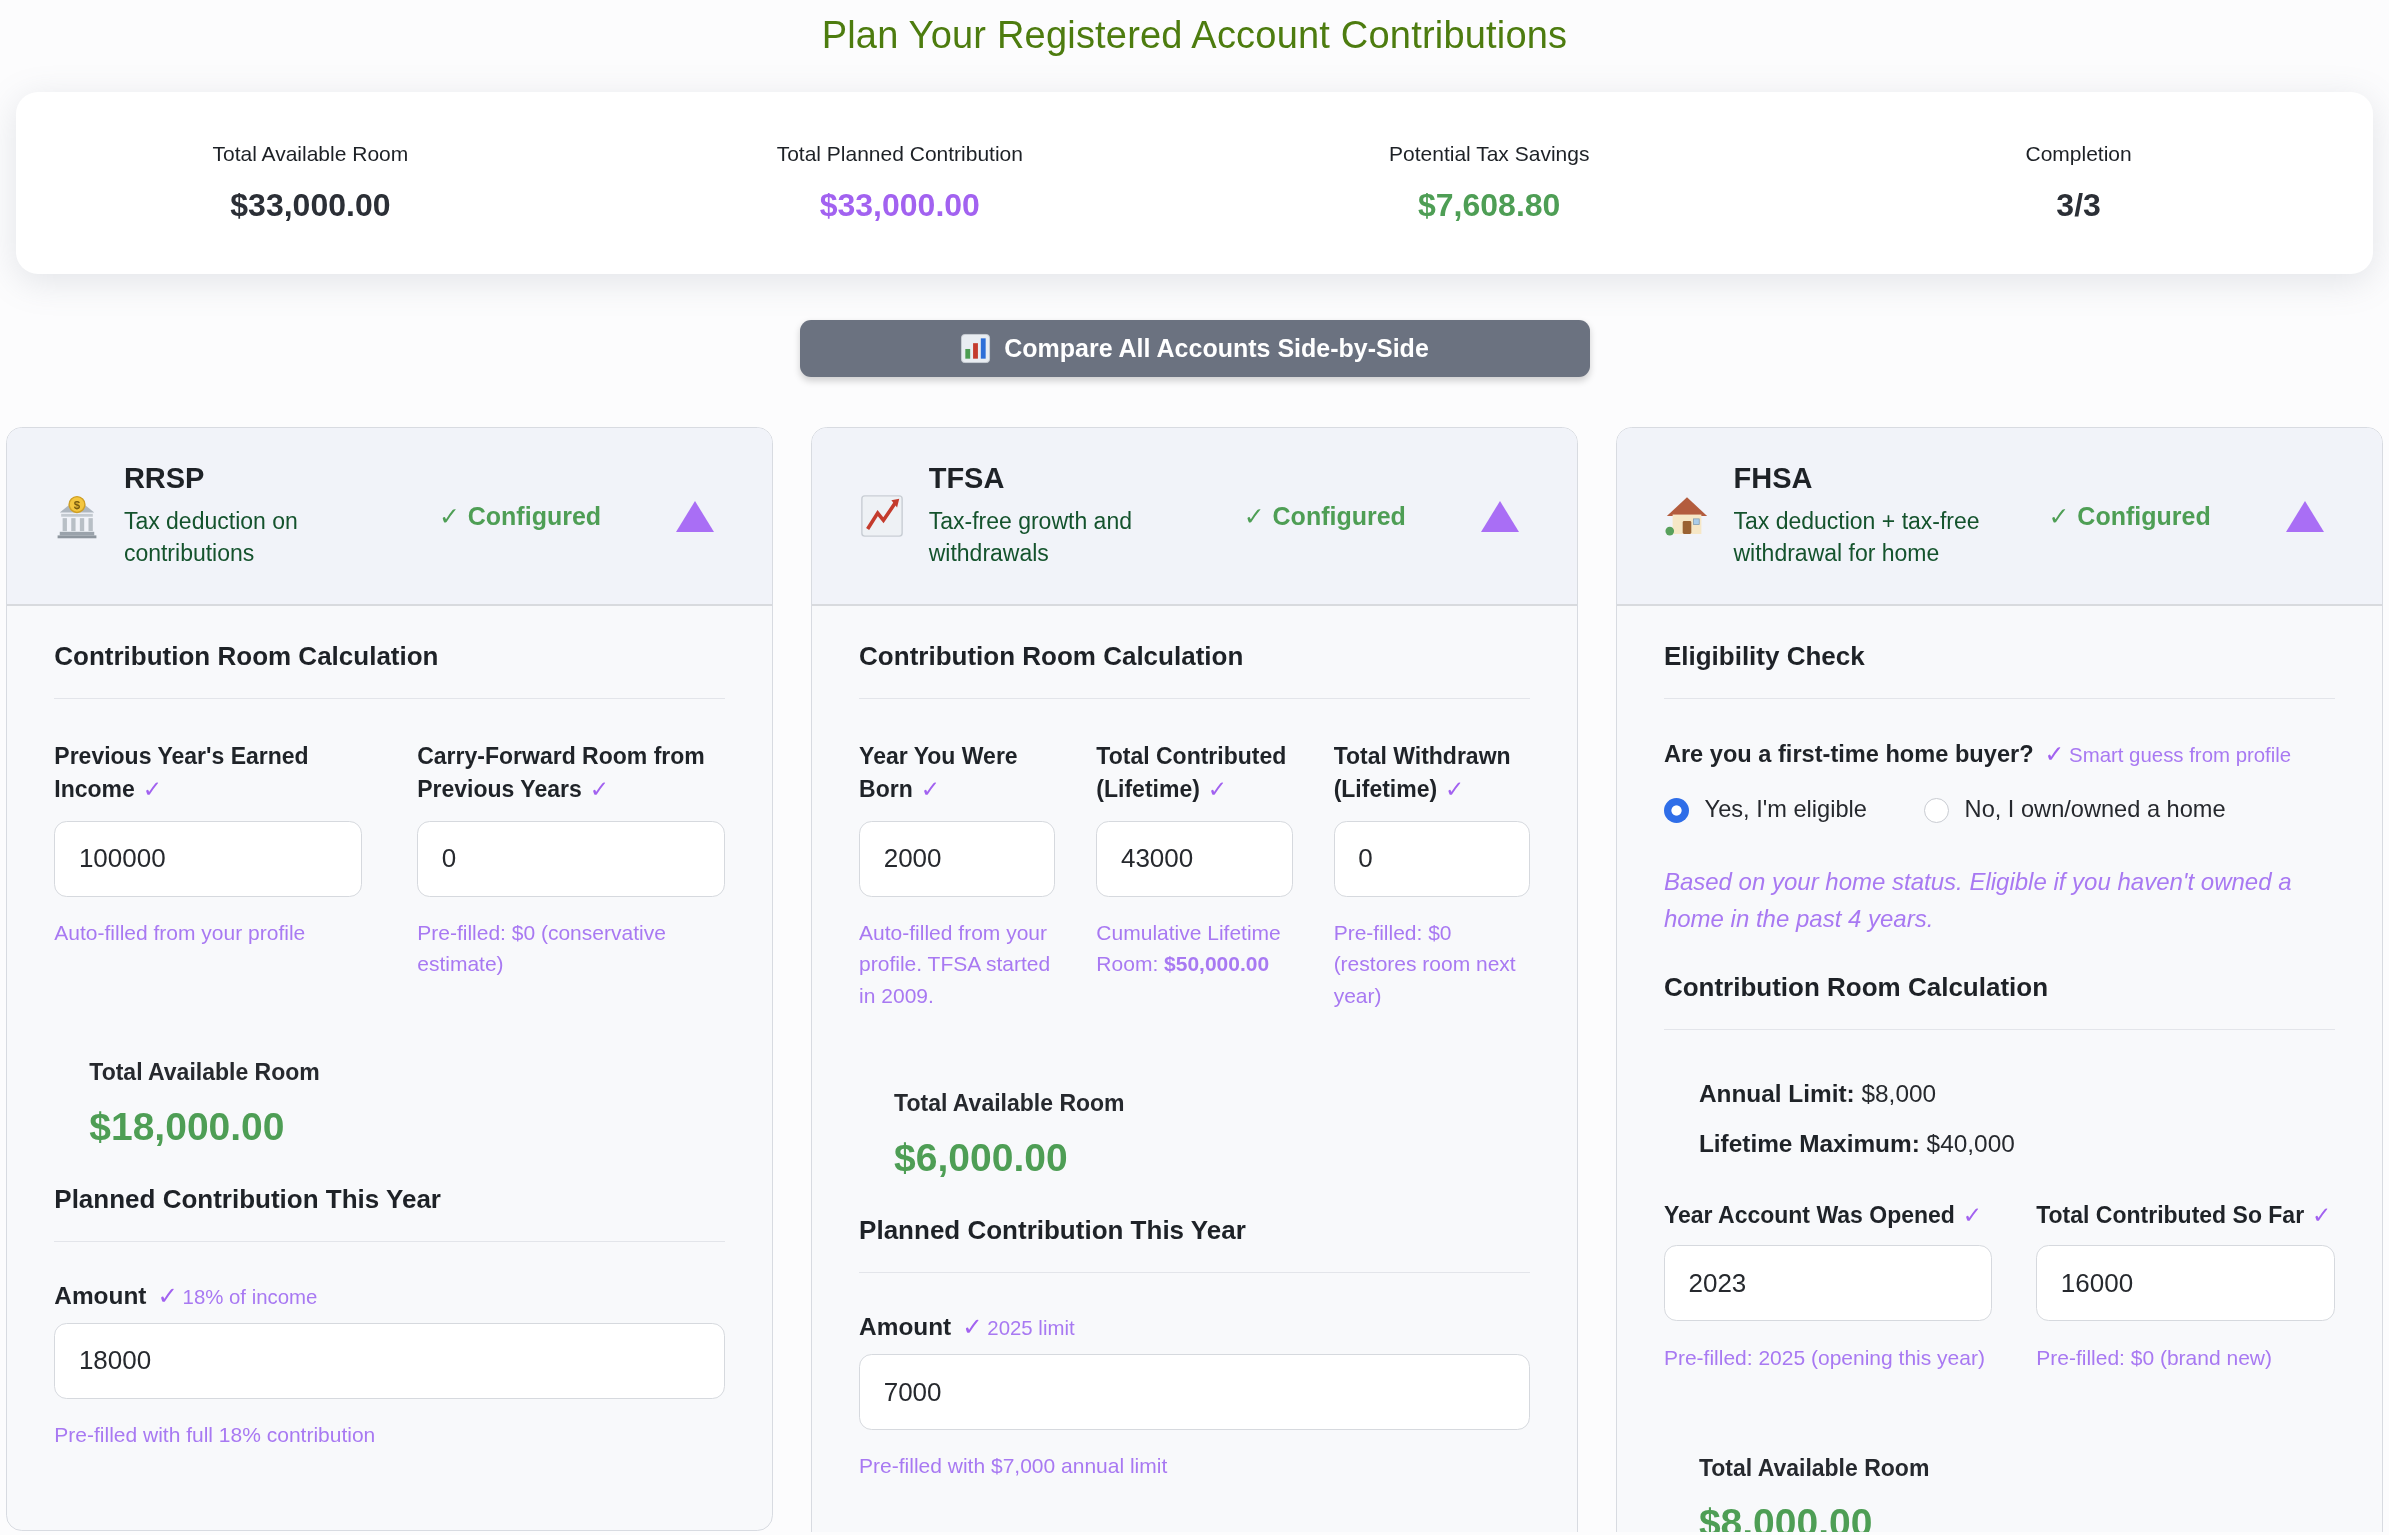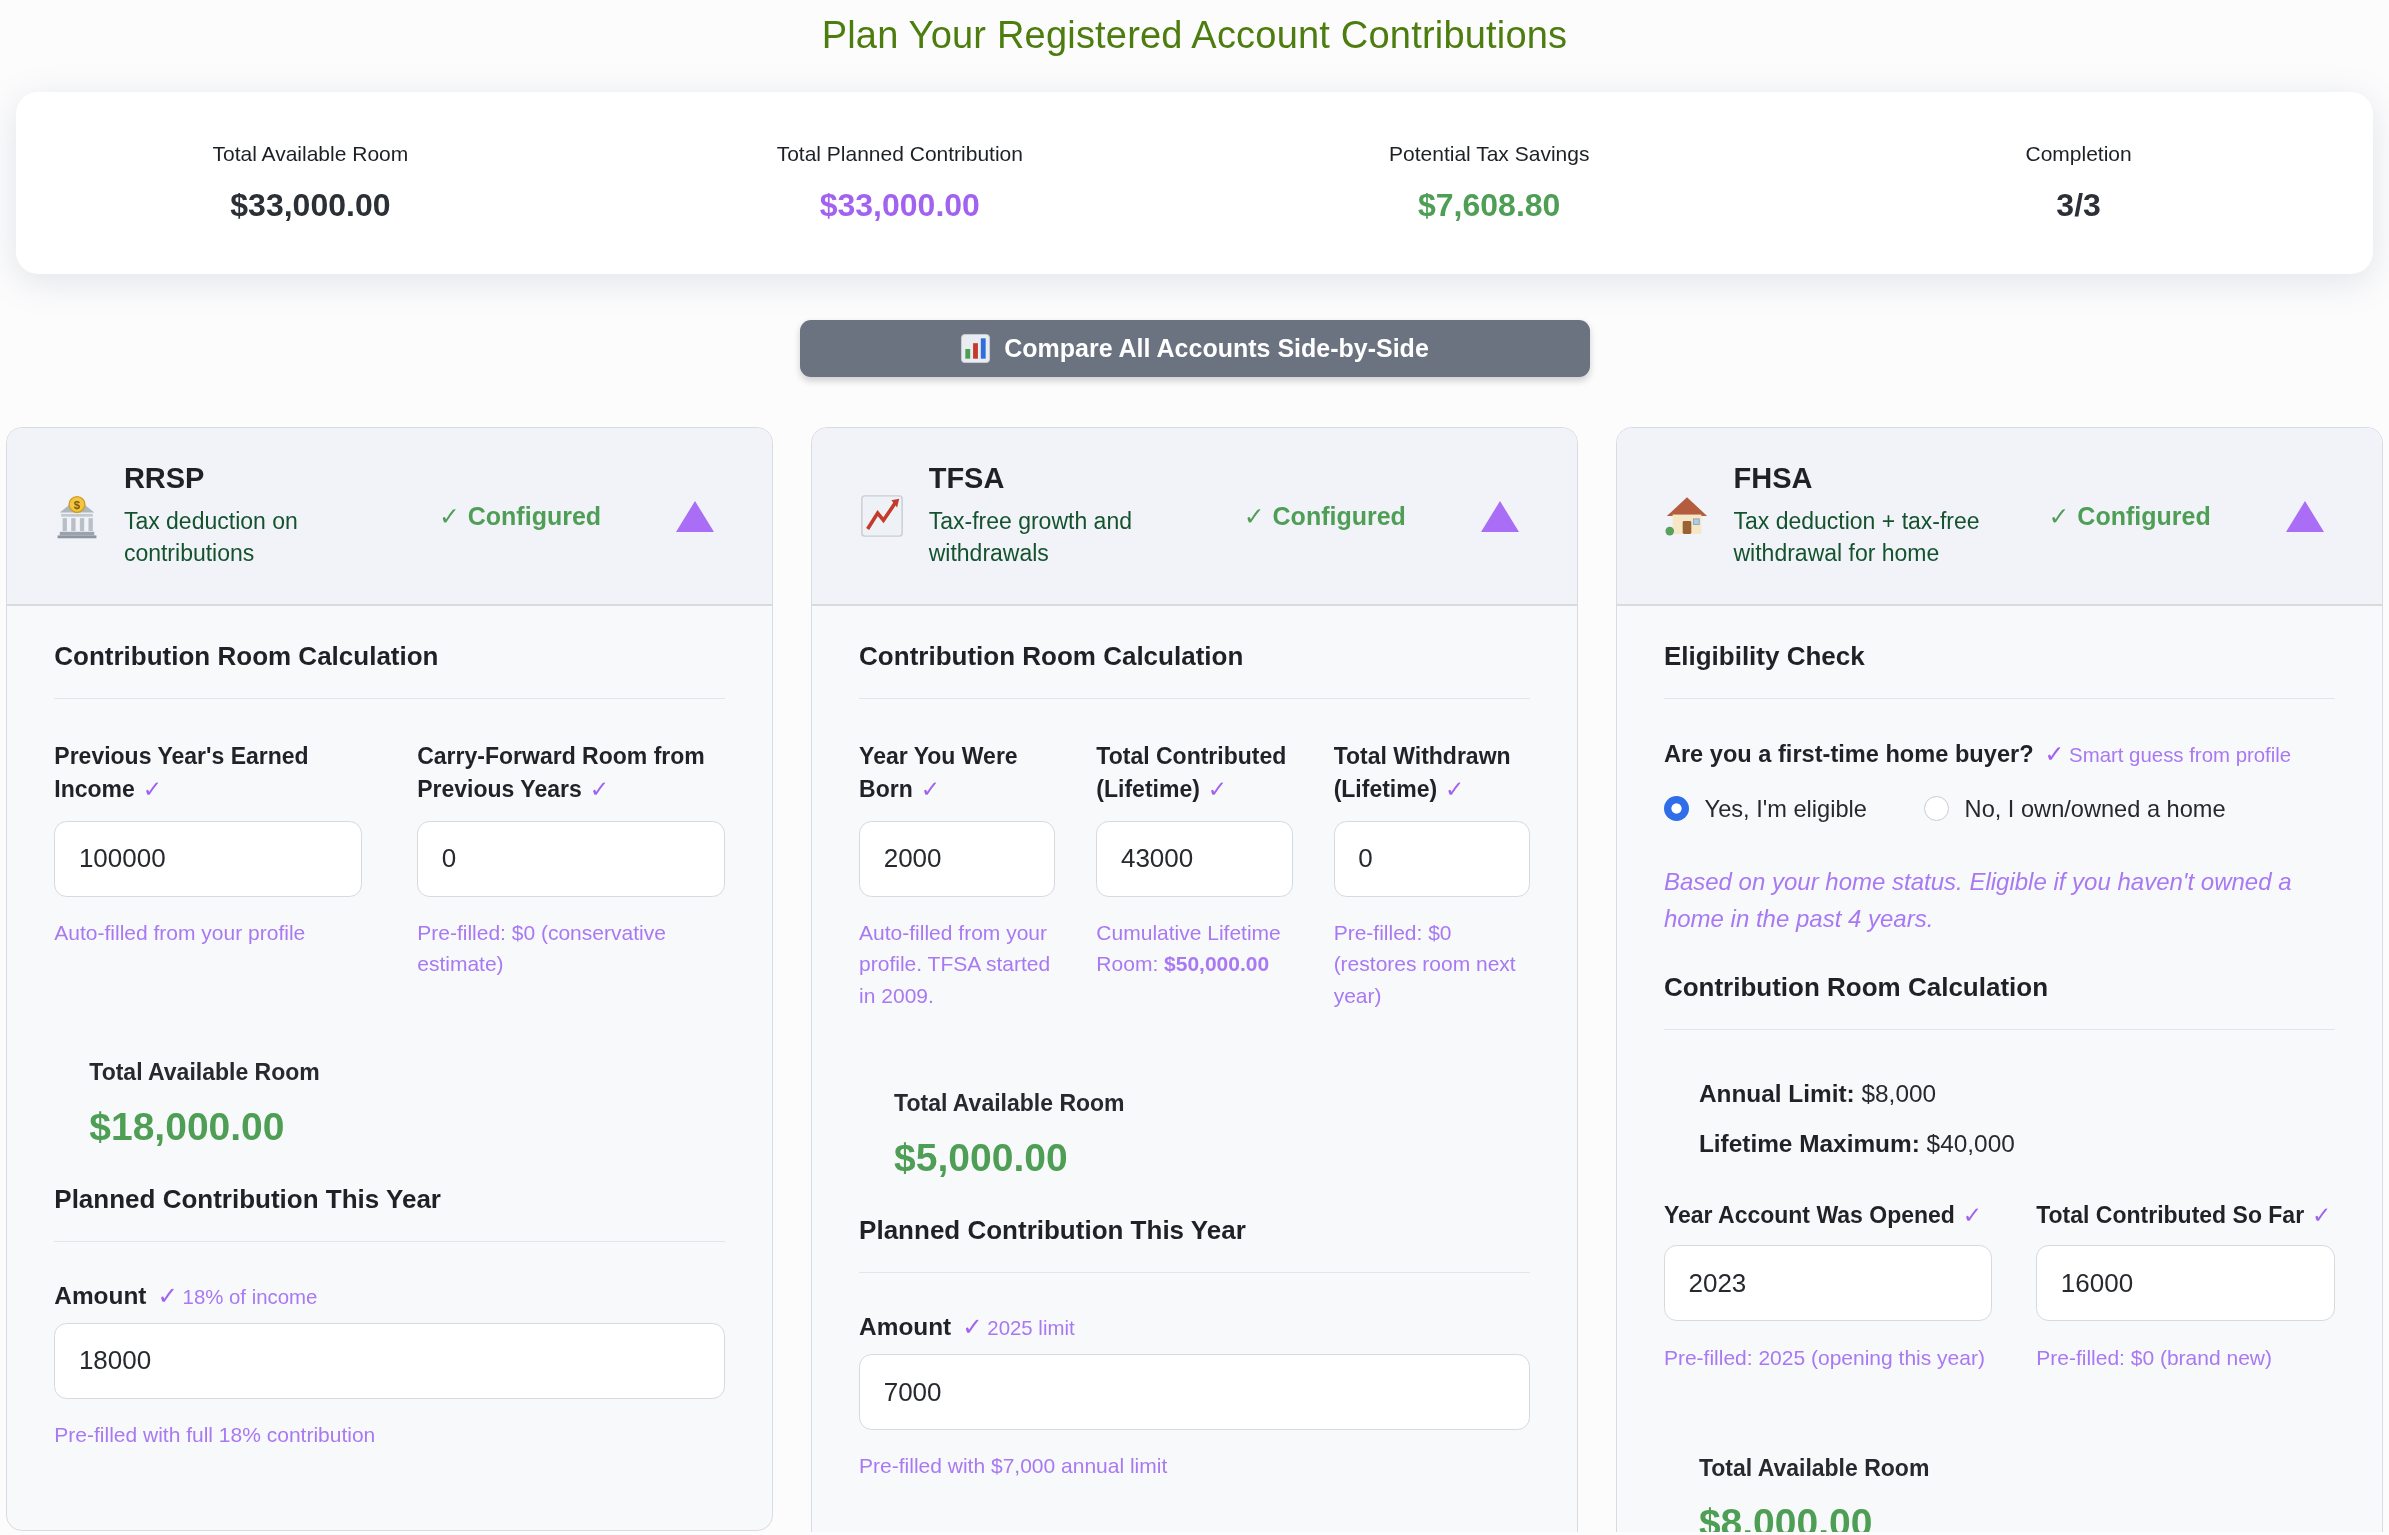--- a/index.html
+++ b/index.html
@@ -92,21 +92,21 @@
   .result-label{font-size:23px;font-weight:600;color:#26292e;}
   .result-value{font-size:39px;font-weight:bold;color:var(--green);margin-top:19px;}
   .amount-row{margin-top:39px;font-size:24.4px;font-weight:bold;color:#1f2328;}
   .amount-note{font-size:20.4px;font-weight:normal;color:var(--helper-purple);margin-left:4.7px;}
   .amount-row .chk{margin-left:11px;}
   
   .question{margin-top:41px;font-size:23.6px;font-weight:bold;color:#1f2328;}
   .q-note{font-size:20.4px;font-weight:normal;color:var(--helper-purple);margin-left:4.7px;}
   .question .chk{margin-left:11px;}
   .radios{display:flex;align-items:center;margin-top:28px;gap:57px;}
-  .radio-opt{display:flex;align-items:flex-start;cursor:pointer;}
+  .radio-opt{display:flex;align-items:flex-end;cursor:pointer;}
   .radio{width:25px;height:25px;border-radius:50%;flex:0 0 auto;}
   .radio.on{background:radial-gradient(circle,#ffffff 0 4.7px,var(--radio-blue) 5.5px 12.6px);}
   .radio.off{background:#fff;border:1.6px solid #c9ccd2;}
   .radio-label{font-size:23.6px;color:#26292e;margin-left:15.7px;}
   .elig-helper{margin-top:40px;font-size:24px;color:var(--helper-purple);line-height:1.55;max-width:684px;font-style:italic;}
   .info-block{margin-top:50px;padding-left:35px;font-size:24.4px;color:#26292e;}
   .info-row + .info-row{margin-top:22px;}
   .info-row b{color:#1f2328;}
   .fhsa-result{margin-top:82px;}
 </style>
@@ -225,21 +225,21 @@
           <div class="helper"><span>Cumulative Lifetime Room: </span><b>$50,000.00</b></div>
         </div>
         <div class="field">
           <div class="flabel"><span>Total Withdrawn (Lifetime)</span><span class="chk">✓</span></div>
           <input class="tinput" value="0" style="">
           <div class="helper">Pre-filled: $0 (restores room next year)</div>
         </div>
       </div>
       <div class="result">
         <div class="result-label">Total Available Room</div>
-        <div class="result-value">$5,000.00</div>
+        <div class="result-value">$6,000.00</div>
       </div>
       <h3 class="section-h">Planned Contribution This Year</h3>
       <hr class="section-hr">
       <div class="amount-row"><span>Amount</span><span class="chk">✓</span><span class="amount-note">2025 limit</span></div>
       <input class="tinput" value="7000" style="">
       <div class="helper">Pre-filled with $7,000 annual limit</div>
     </div>
   </section>
 
   <section class="card h-clip">

